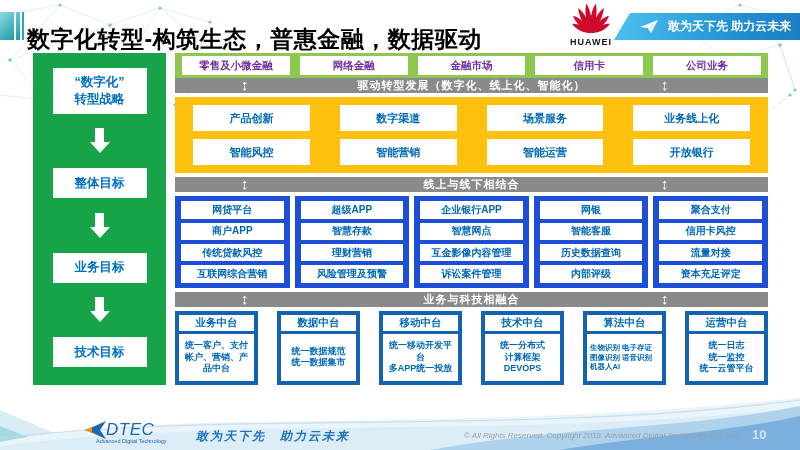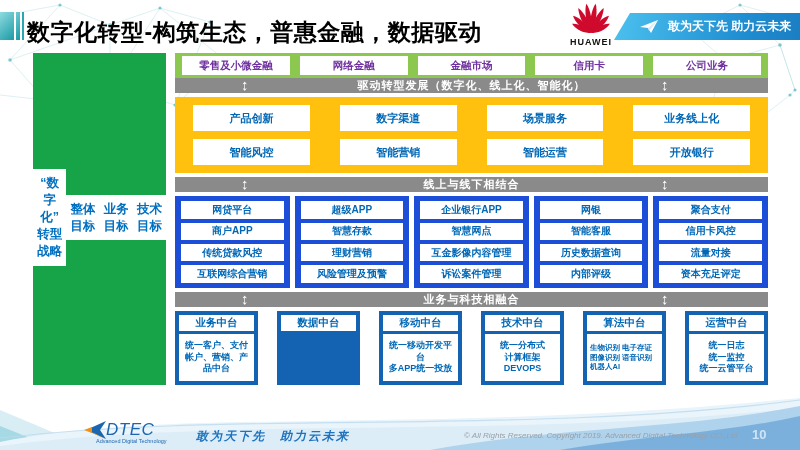--- a/index.html
+++ b/index.html
@@ -8,35 +8,35 @@
     position:relative; overflow:hidden; background:#ffffff;
     font-family:"Liberation Sans","DejaVu Sans",sans-serif;
   }
   .deco { position:absolute; pointer-events:none; }
 
   
   .title-accent { position:absolute; left:0; top:12px; width:24px; height:28px; display:flex; gap:2px; }
   .title-accent .b1 { width:14px; height:100%; background:linear-gradient(135deg,#8edbe0,#1b9aa6); }
   .title-accent .b2 { width:4px;  height:100%; background:linear-gradient(135deg,#6fc9d2,#1b9aa6); }
   .title-accent .b3 { width:2px;  height:100%; background:#28a7b3; }
-  .page-title { position:absolute; left:27px; top:17px; font-size:23px; font-weight:bold; color:#000; letter-spacing:.5px; }
+  .page-title { position:absolute; left:27px; top:24px; font-size:23px; font-weight:bold; color:#000; letter-spacing:.5px; }
   .huawei { position:absolute; left:566px; top:3px; width:50px; text-align:center; }
   .huawei-word { font-size:9px; font-weight:bold; letter-spacing:1px; color:#111; margin-top:0; }
   .top-banner {
     position:absolute; left:614px; top:13px; width:186px; height:27px;
     background:linear-gradient(100deg,#4cc1ee 0%,#1f8dd1 70%,#1b7ec3 100%);
     clip-path:polygon(16px 0,100% 0,100% 100%,0 100%);
     display:flex; align-items:center; gap:10px; padding-left:26px;
     color:#fff; font-size:12px; font-weight:bold;
   }
 
   
   .strategy {
     position:absolute; left:33px; top:53px; width:133px; height:332px;
-    background:#17a449; display:flex; flex-direction:row; align-items:center;
+    background:#17a449; display:flex; flex-direction:column; align-items:center;
     justify-content:space-between; padding:15px 0 18px 0;
   }
   .strategy .sbox {
     width:94px; background:#fff; color:#0070c0; font-weight:bold; font-size:12.5px;
     display:flex; align-items:center; justify-content:center; text-align:center;
     white-space:pre-line; line-height:1.35; padding:6px 2px; min-height:30px;
   }
   .down-arrow { width:0; display:flex; flex-direction:column; align-items:center; }
   .down-arrow .stem { width:9px; height:14px; background:#fff; }
   .down-arrow .head { width:0; height:0; border-left:10px solid transparent; border-right:10px solid transparent; border-top:11px solid #fff; }
@@ -246,20 +246,22 @@
     <span class="updown a2">↕</span>
   </div>
 
   <div class="platforms">
     <div class="pcol">
       <div class="phead">业务中台</div>
       <div class="pbody">统一客户、支付帐户、营销、产品中台</div>
     </div>
     <div class="pcol">
       <div class="phead">数据中台</div>
+      <div class="pbody">统一数据规范
+统一数据集市</div>
     </div>
     <div class="pcol">
       <div class="phead">移动中台</div>
       <div class="pbody">统一移动开发平台
 多APP统一投放</div>
     </div>
     <div class="pcol">
       <div class="phead">技术中台</div>
       <div class="pbody">统一分布式
 计算框架DEVOPS</div>

